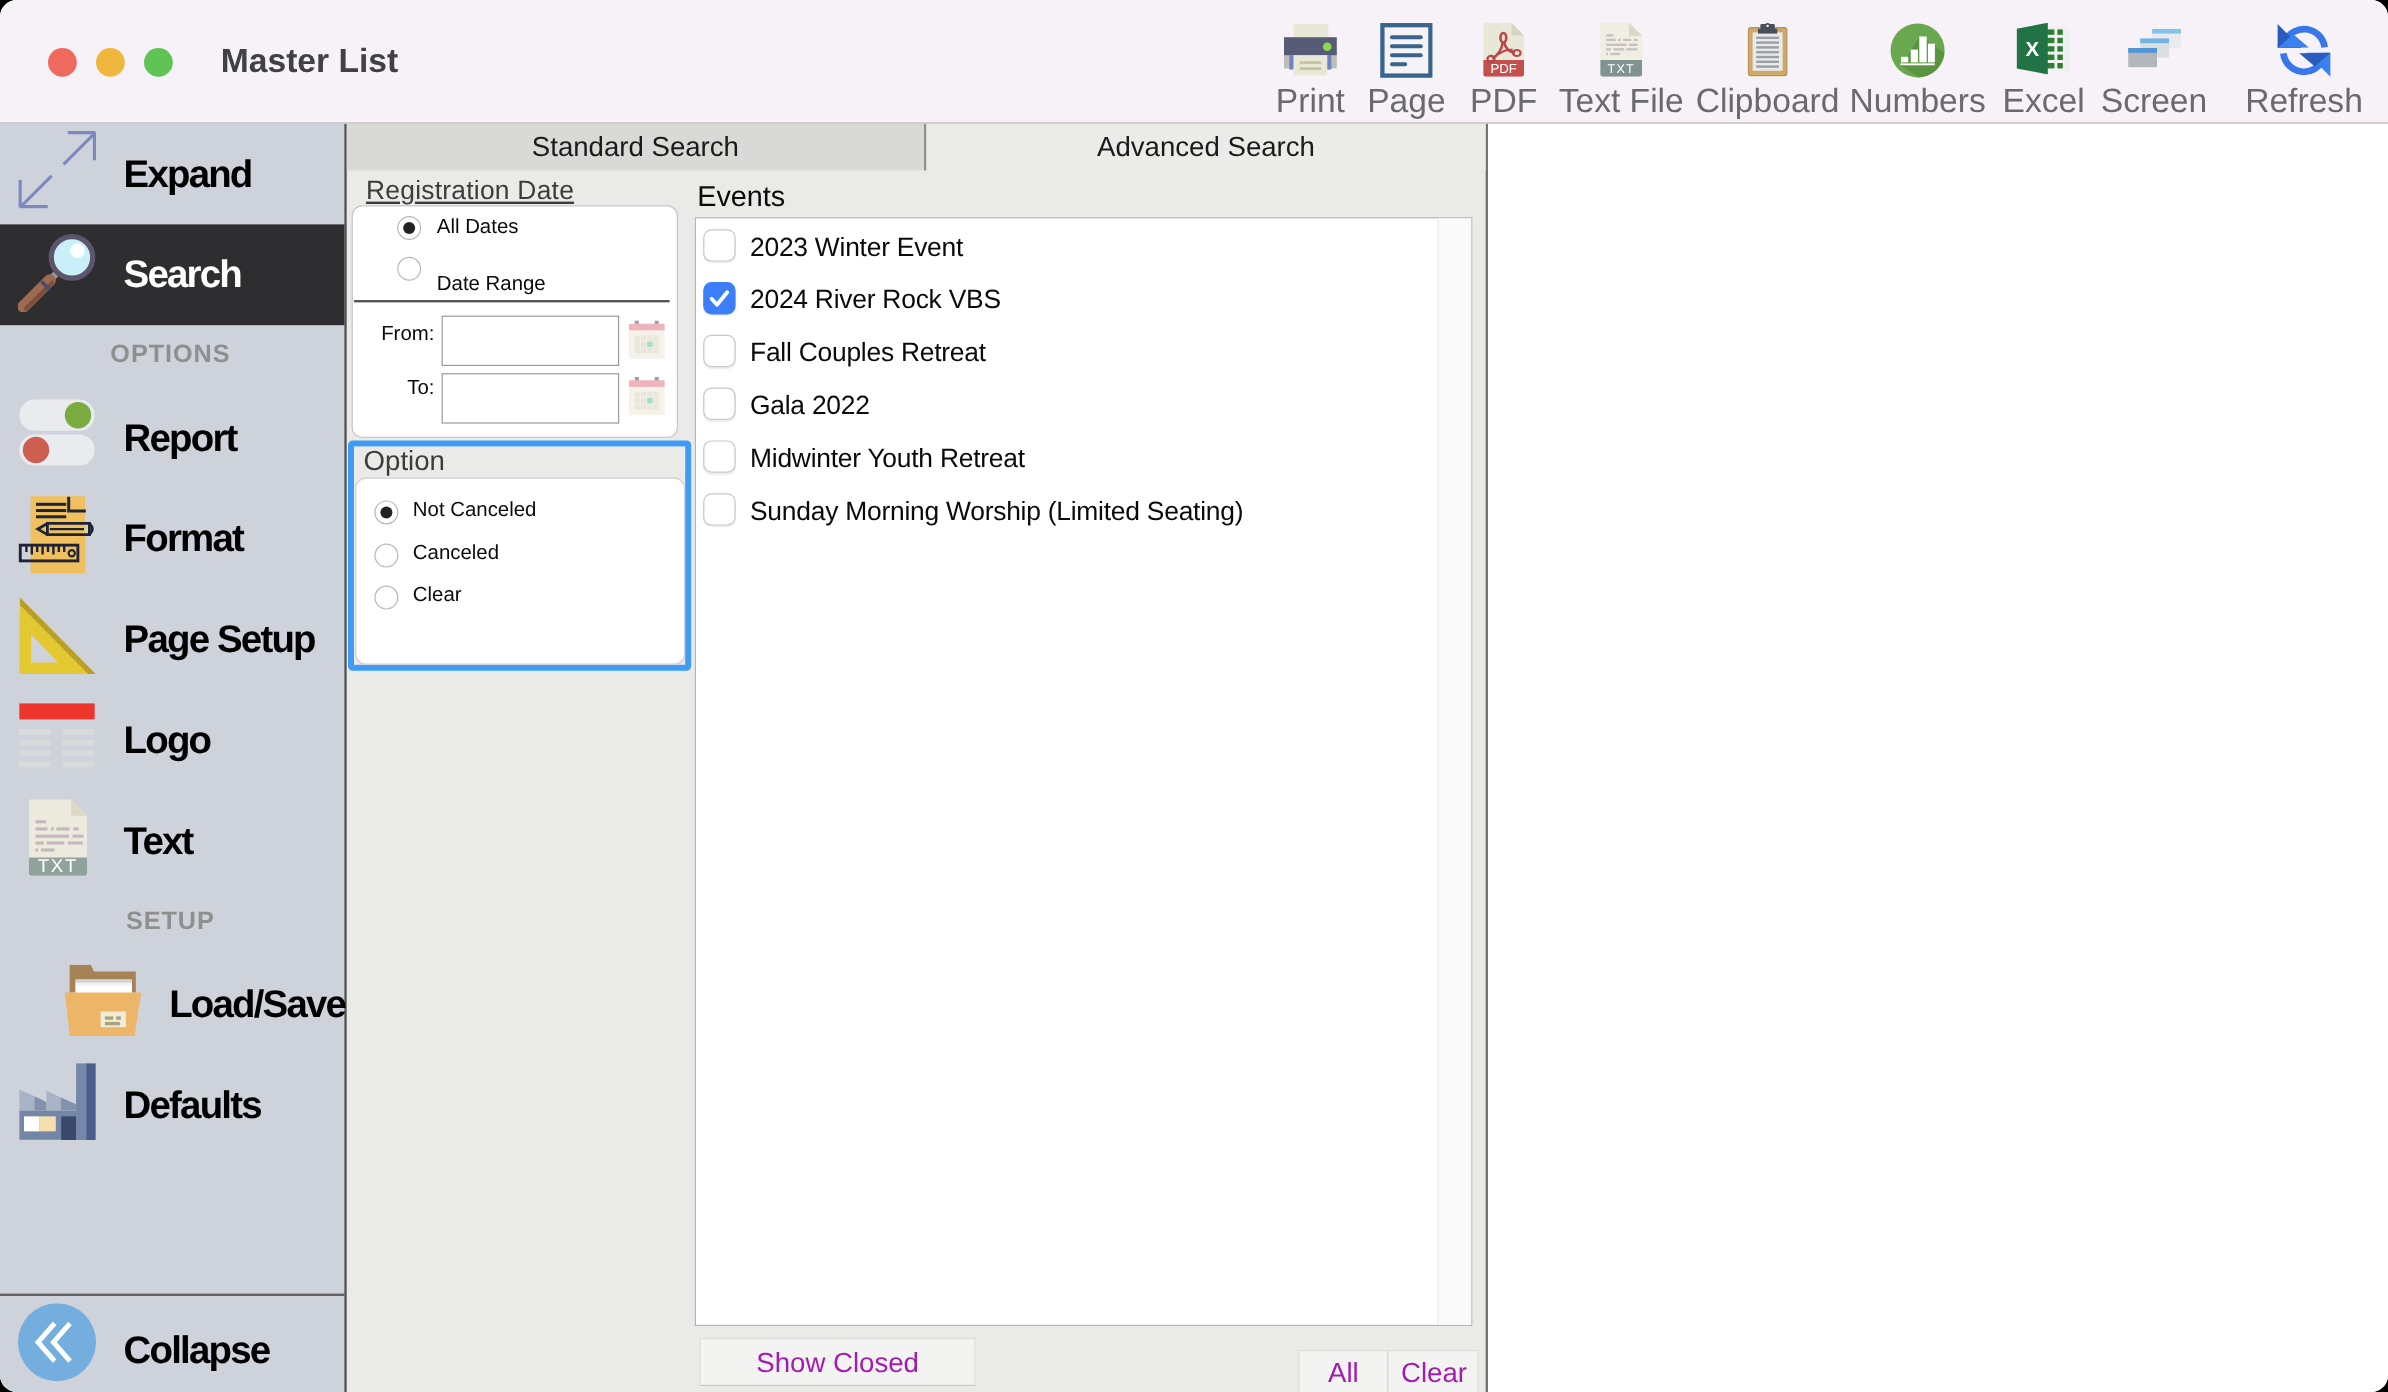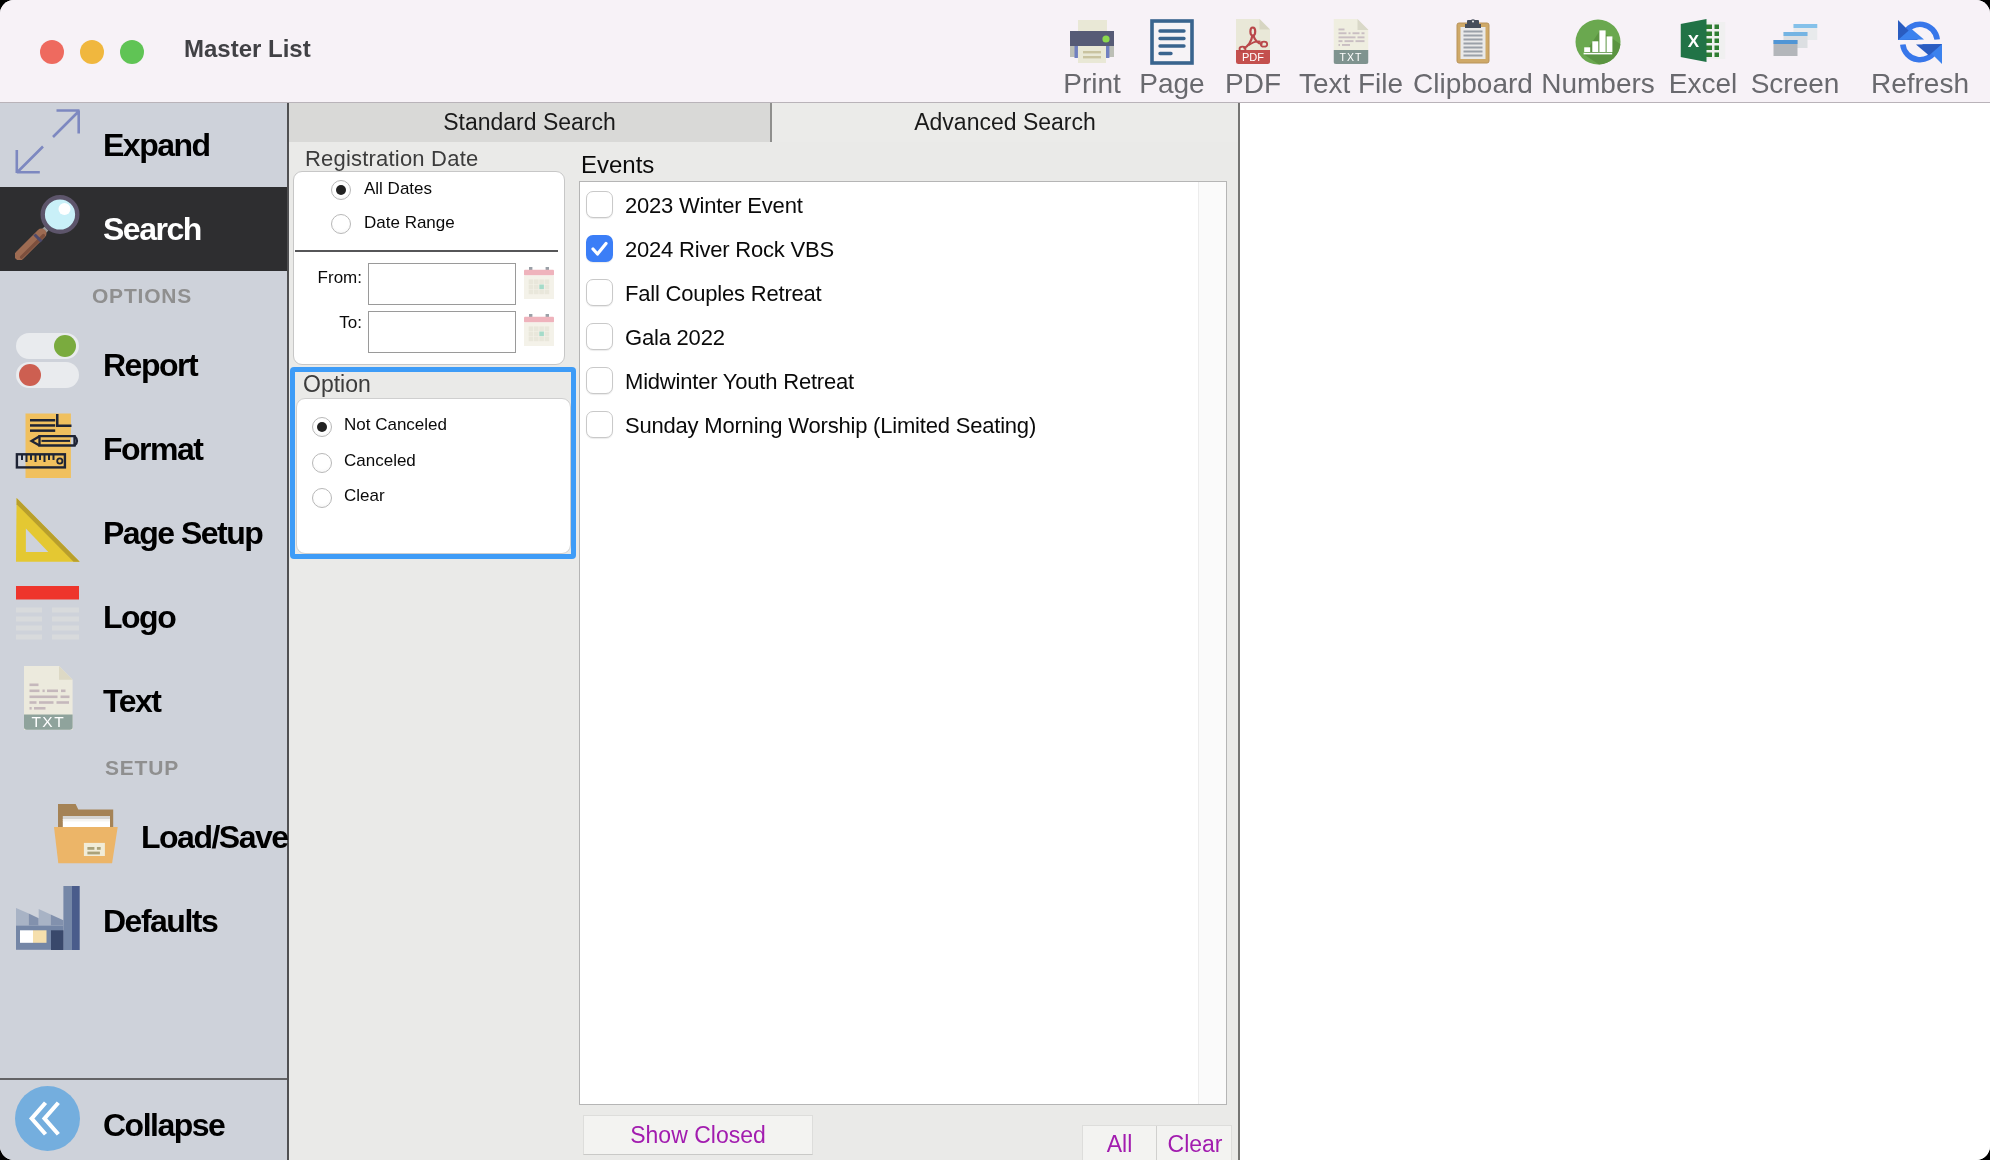--- a/index.html
+++ b/index.html
@@ -1,21 +1,21 @@
 <!DOCTYPE html>
 <html><head>
 <meta charset="utf-8">
 <style>
 * { margin:0; padding:0; box-sizing:border-box; }
 html,body { width:1990px; height:1160px; background:#000; font-family:"Liberation Sans", sans-serif; }
 #win { position:absolute; left:0; top:0; width:1990px; height:1160px; border-radius:14px; overflow:hidden; background:#fff; }
 
 #titlebar { position:absolute; left:0; top:0; width:1990px; height:103px; background:#f7f2f7; border-bottom:1px solid #b9b3b9; z-index:5; }
 .tl { position:absolute; top:40px; width:24px; height:24px; border-radius:50%; }
-#title { position:absolute; left:184px; top:35px; font-size:24px; font-weight:700; color:#414145; }
+#title { position:absolute; left:184px; top:35px; font-size:28px; font-weight:700; color:#414145; }
 .tbitem { position:absolute; top:0; height:103px; }
 .tblabel { position:absolute; top:68px; width:100%; text-align:center; font-size:28px; color:#69696e; }
 .tbicon { position:absolute; top:19px; left:50%; transform:translateX(-50%); }
 
 #sidebar { position:absolute; left:0; top:103px; width:289px; height:1057px; background:#ced2da; border-right:2px solid #505052; }
 .sbrow { position:absolute; left:0; width:287px; height:84px; }
 .sblabel { position:absolute; left:103px; top:50%; transform:translateY(-50%); font-size:32px; font-weight:700; letter-spacing:-1.5px; color:#000; white-space:nowrap; }
 .sbheader { position:absolute; left:0; width:284px; text-align:center; font-size:21px; font-weight:700; color:#8f8f8f; letter-spacing:0.8px; }
 #searchrow { background:#2e2e30; }
 #searchrow .sblabel { color:#fff; }
@@ -333,26 +333,26 @@
       <svg width="65" height="65" viewBox="0 0 66 66" style="position:absolute; left:15px; top:6px;">
         <circle cx="33" cy="33" r="33" fill="#74aede"></circle>
         <path d="M31 17 L17 33 L31 49 M44 17 L30 33 L44 49" fill="none" stroke="#fff" stroke-width="4.2"></path>
       </svg>
       <div class="sblabel" style="top:27px; transform:none;">Collapse</div>
     </div>
   </div>
   <div id="panel">
     <div id="tab1">Standard Search</div>
     <div id="tab2">Advanced Search</div>
-    <div class="glabel" style="left:16px; top:43px;">Registration Date</div>
+    <div class="glabel" style="left:16px; top:43px;text-decoration:underline;">Registration Date</div>
     <div class="groupbox" style="left:4px; top:68px; width:272px; height:194px;"></div>
     <div class="radio sel" style="left:42px; top:77px;"></div>
     <div class="rlabel" style="left:75px; top:76px;">All Dates</div>
     <div class="radio" style="left:42px; top:111px;"></div>
-    <div class="rlabel" style="left:75px; top:110px;">Date Range</div>
+    <div class="rlabel" style="left:75px; top:124px;">Date Range</div>
     <div style="position:absolute; left:6px; top:147px; width:263px; height:2px; background:#565658;"></div>
     <div class="rlabel" style="left:0px; top:165px; width:73px; text-align:right;">From:</div>
     <div class="field" style="left:79px; top:160px; width:148px; height:42px;"></div>
     <div class="rlabel" style="left:0px; top:210px; width:73px; text-align:right;">To:</div>
     <div class="field" style="left:79px; top:208px; width:148px; height:42px;"></div>
     <svg class="calicon" style="position:absolute; left:235px; top:164px;" width="30" height="34" viewBox="0 0 30 34">
       <rect x="5" y="0" width="3.4" height="5" fill="#9aa0a7"></rect>
       <rect x="21.6" y="0" width="3.4" height="5" fill="#9aa0a7"></rect>
       <rect x="0" y="2.8" width="30" height="5.8" rx="1" fill="#efb3bc"></rect>
       <rect x="0" y="8.4" width="30" height="23.6" fill="#f4f2e9"></rect>

